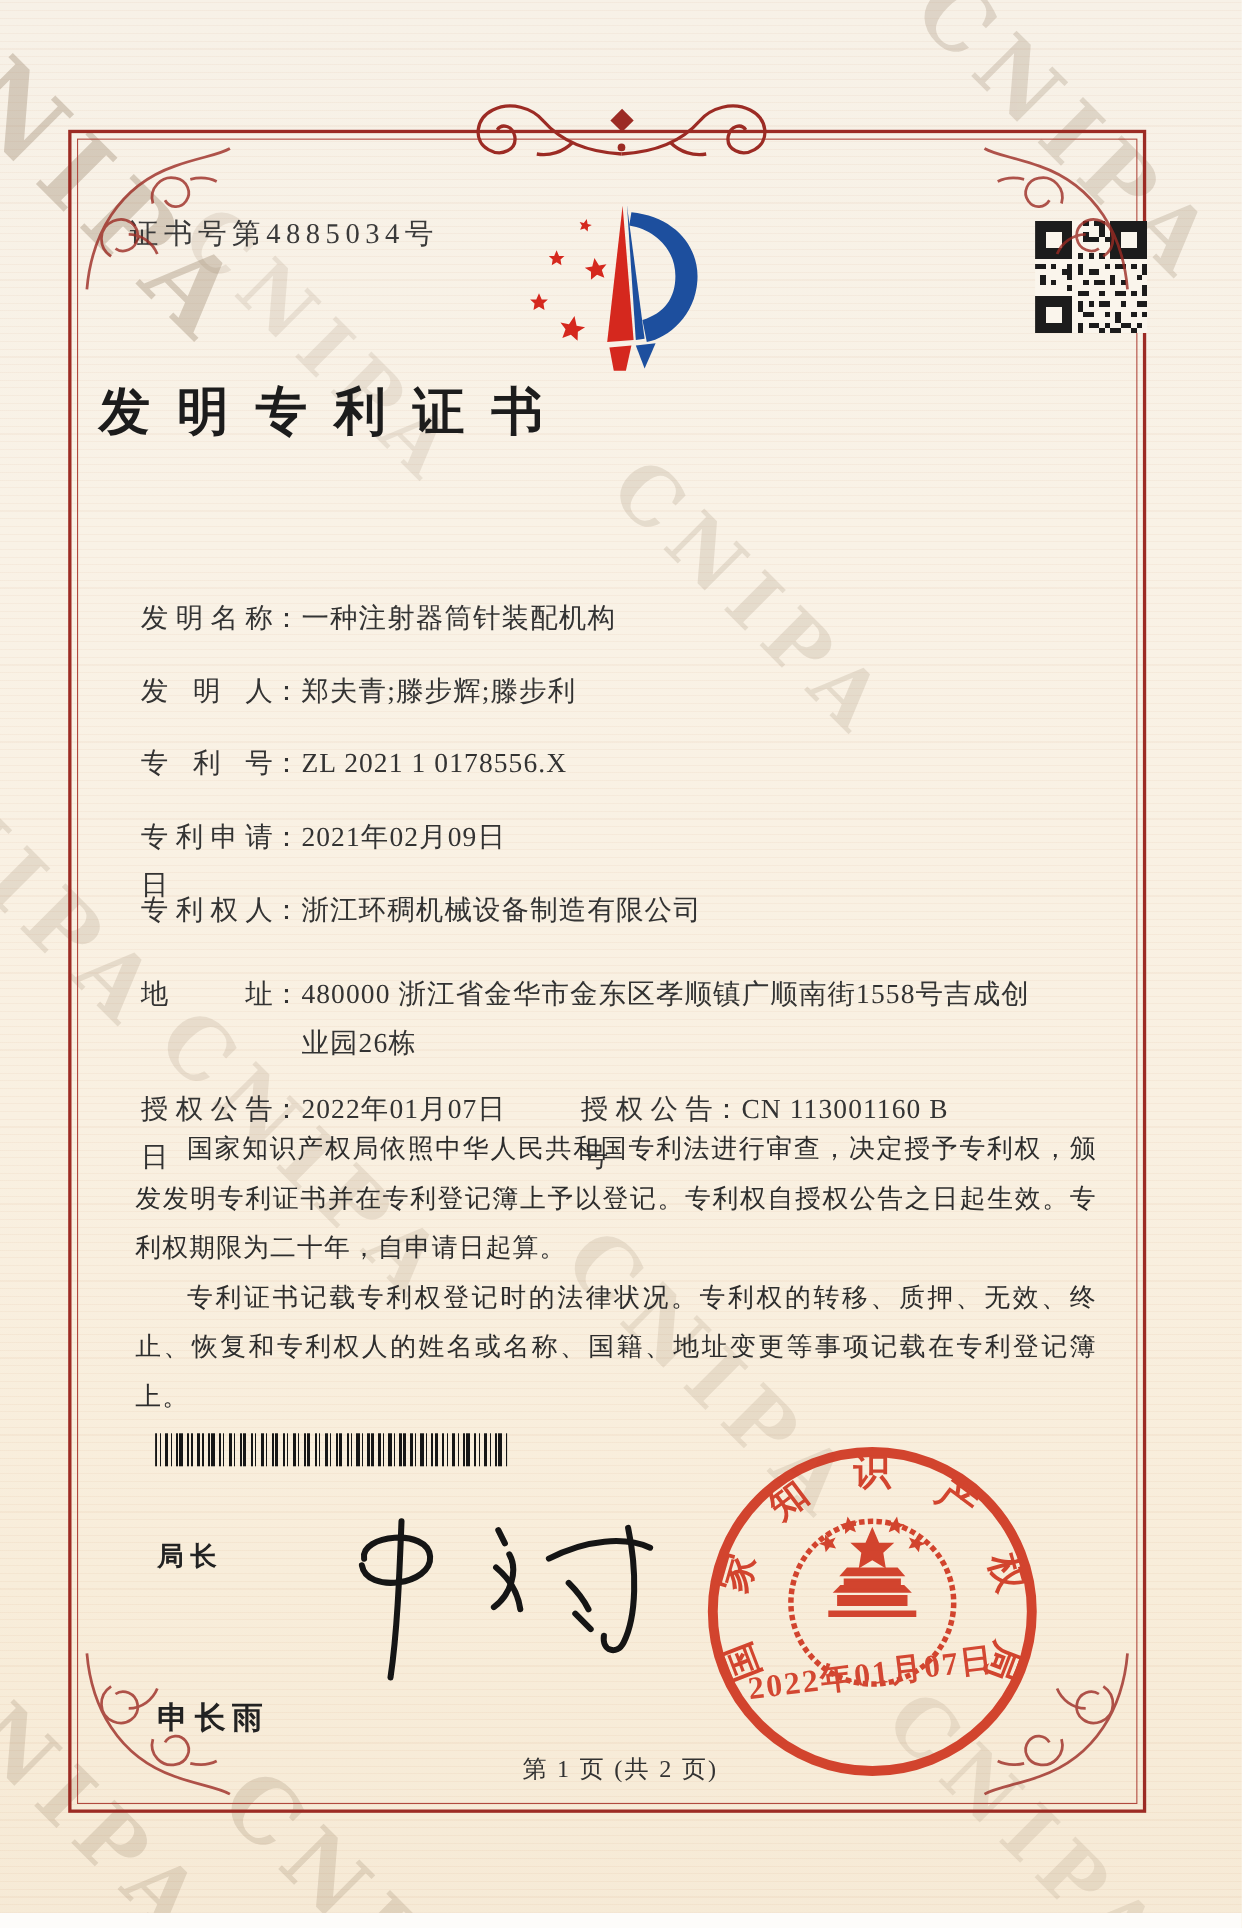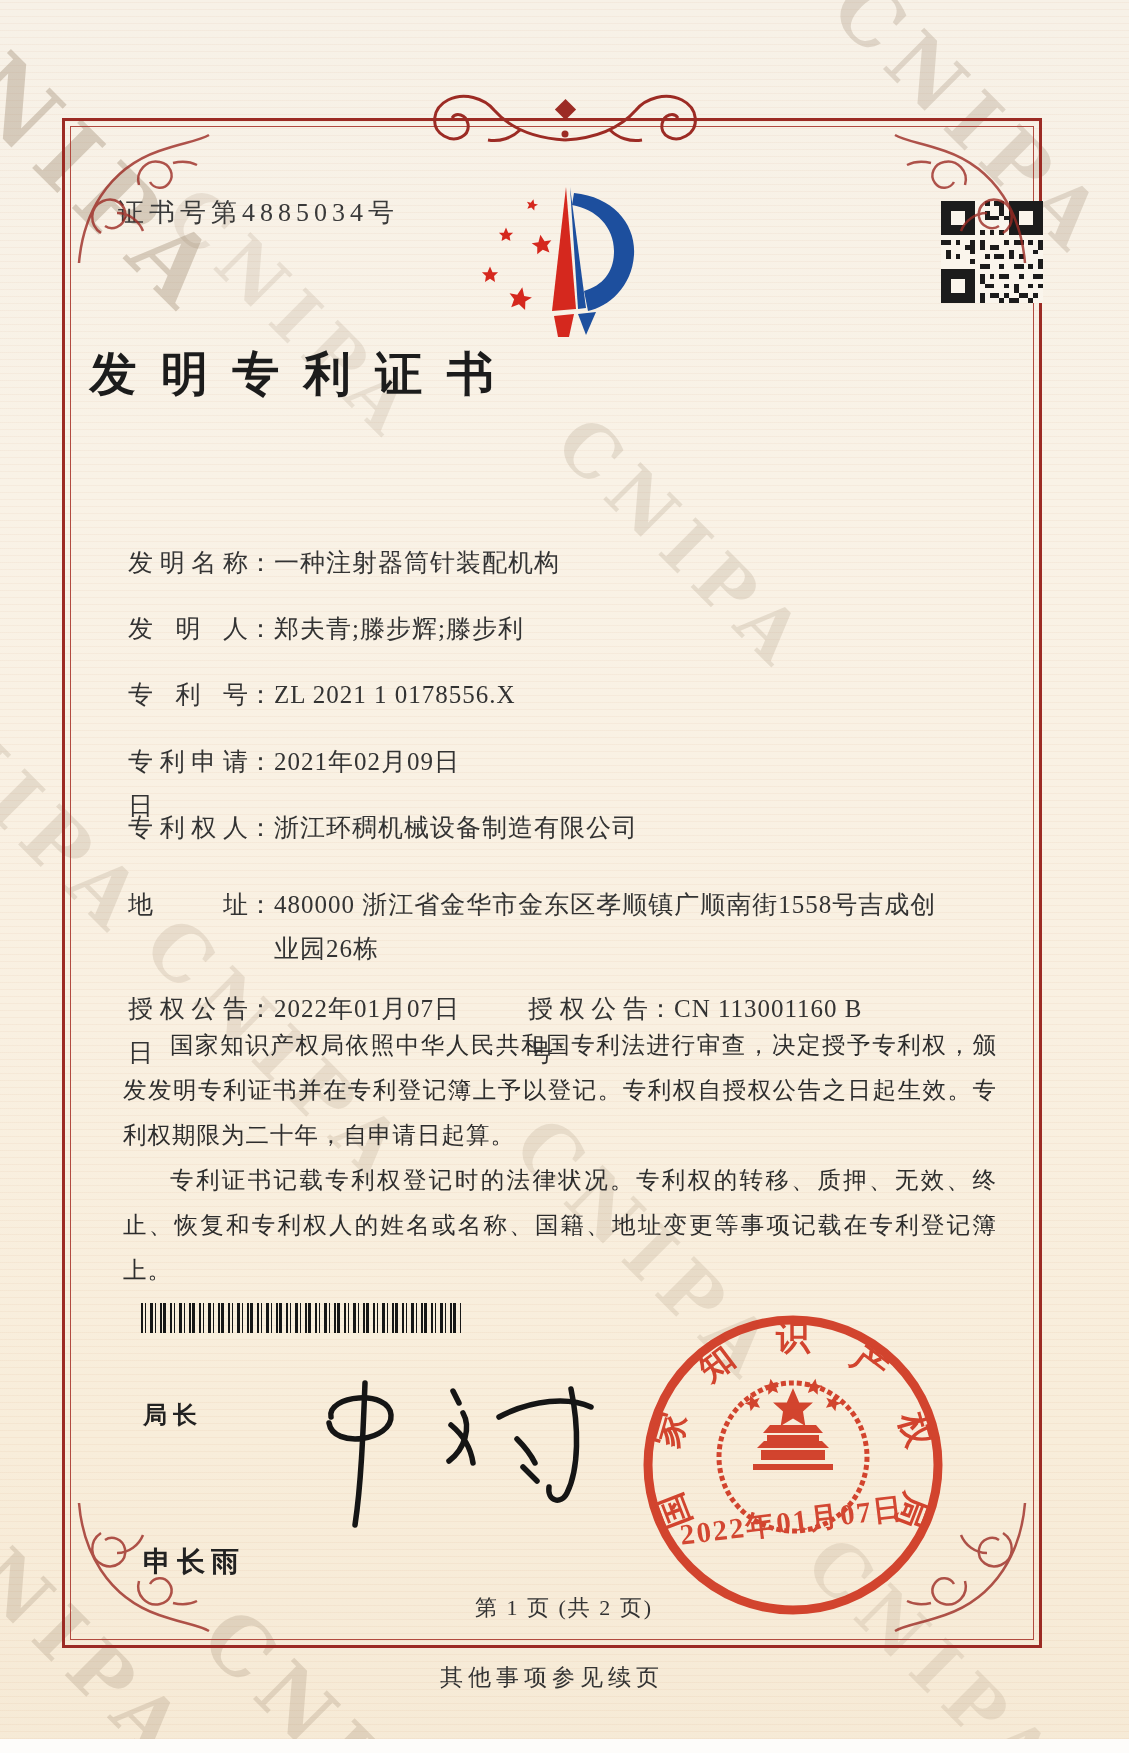--- a/index.html
+++ b/index.html
@@ -247,15 +247,14 @@
           <text transform="translate(180,180) rotate(74) translate(0,-116)">权</text>
           <text transform="translate(180,180) rotate(111) translate(0,-116)">局</text>
         </g>
         <text x="180" y="246" transform="rotate(-7 180 246)" text-anchor="middle" font-size="29" letter-spacing="2" fill="#d03a24" font-weight="700" font-family="&quot;Liberation Serif&quot;,&quot;DejaVu Serif&quot;,serif">2022年01月07日</text>
       </g>
     </svg>
 
     <div class="page-num">第 1 页 (共 2 页)</div>
   </div>
 
-  <div class="cont-note">其他事项参见续页</div>
   <div class="edge-bottom"></div>
 </div>
 
 </body></html>

